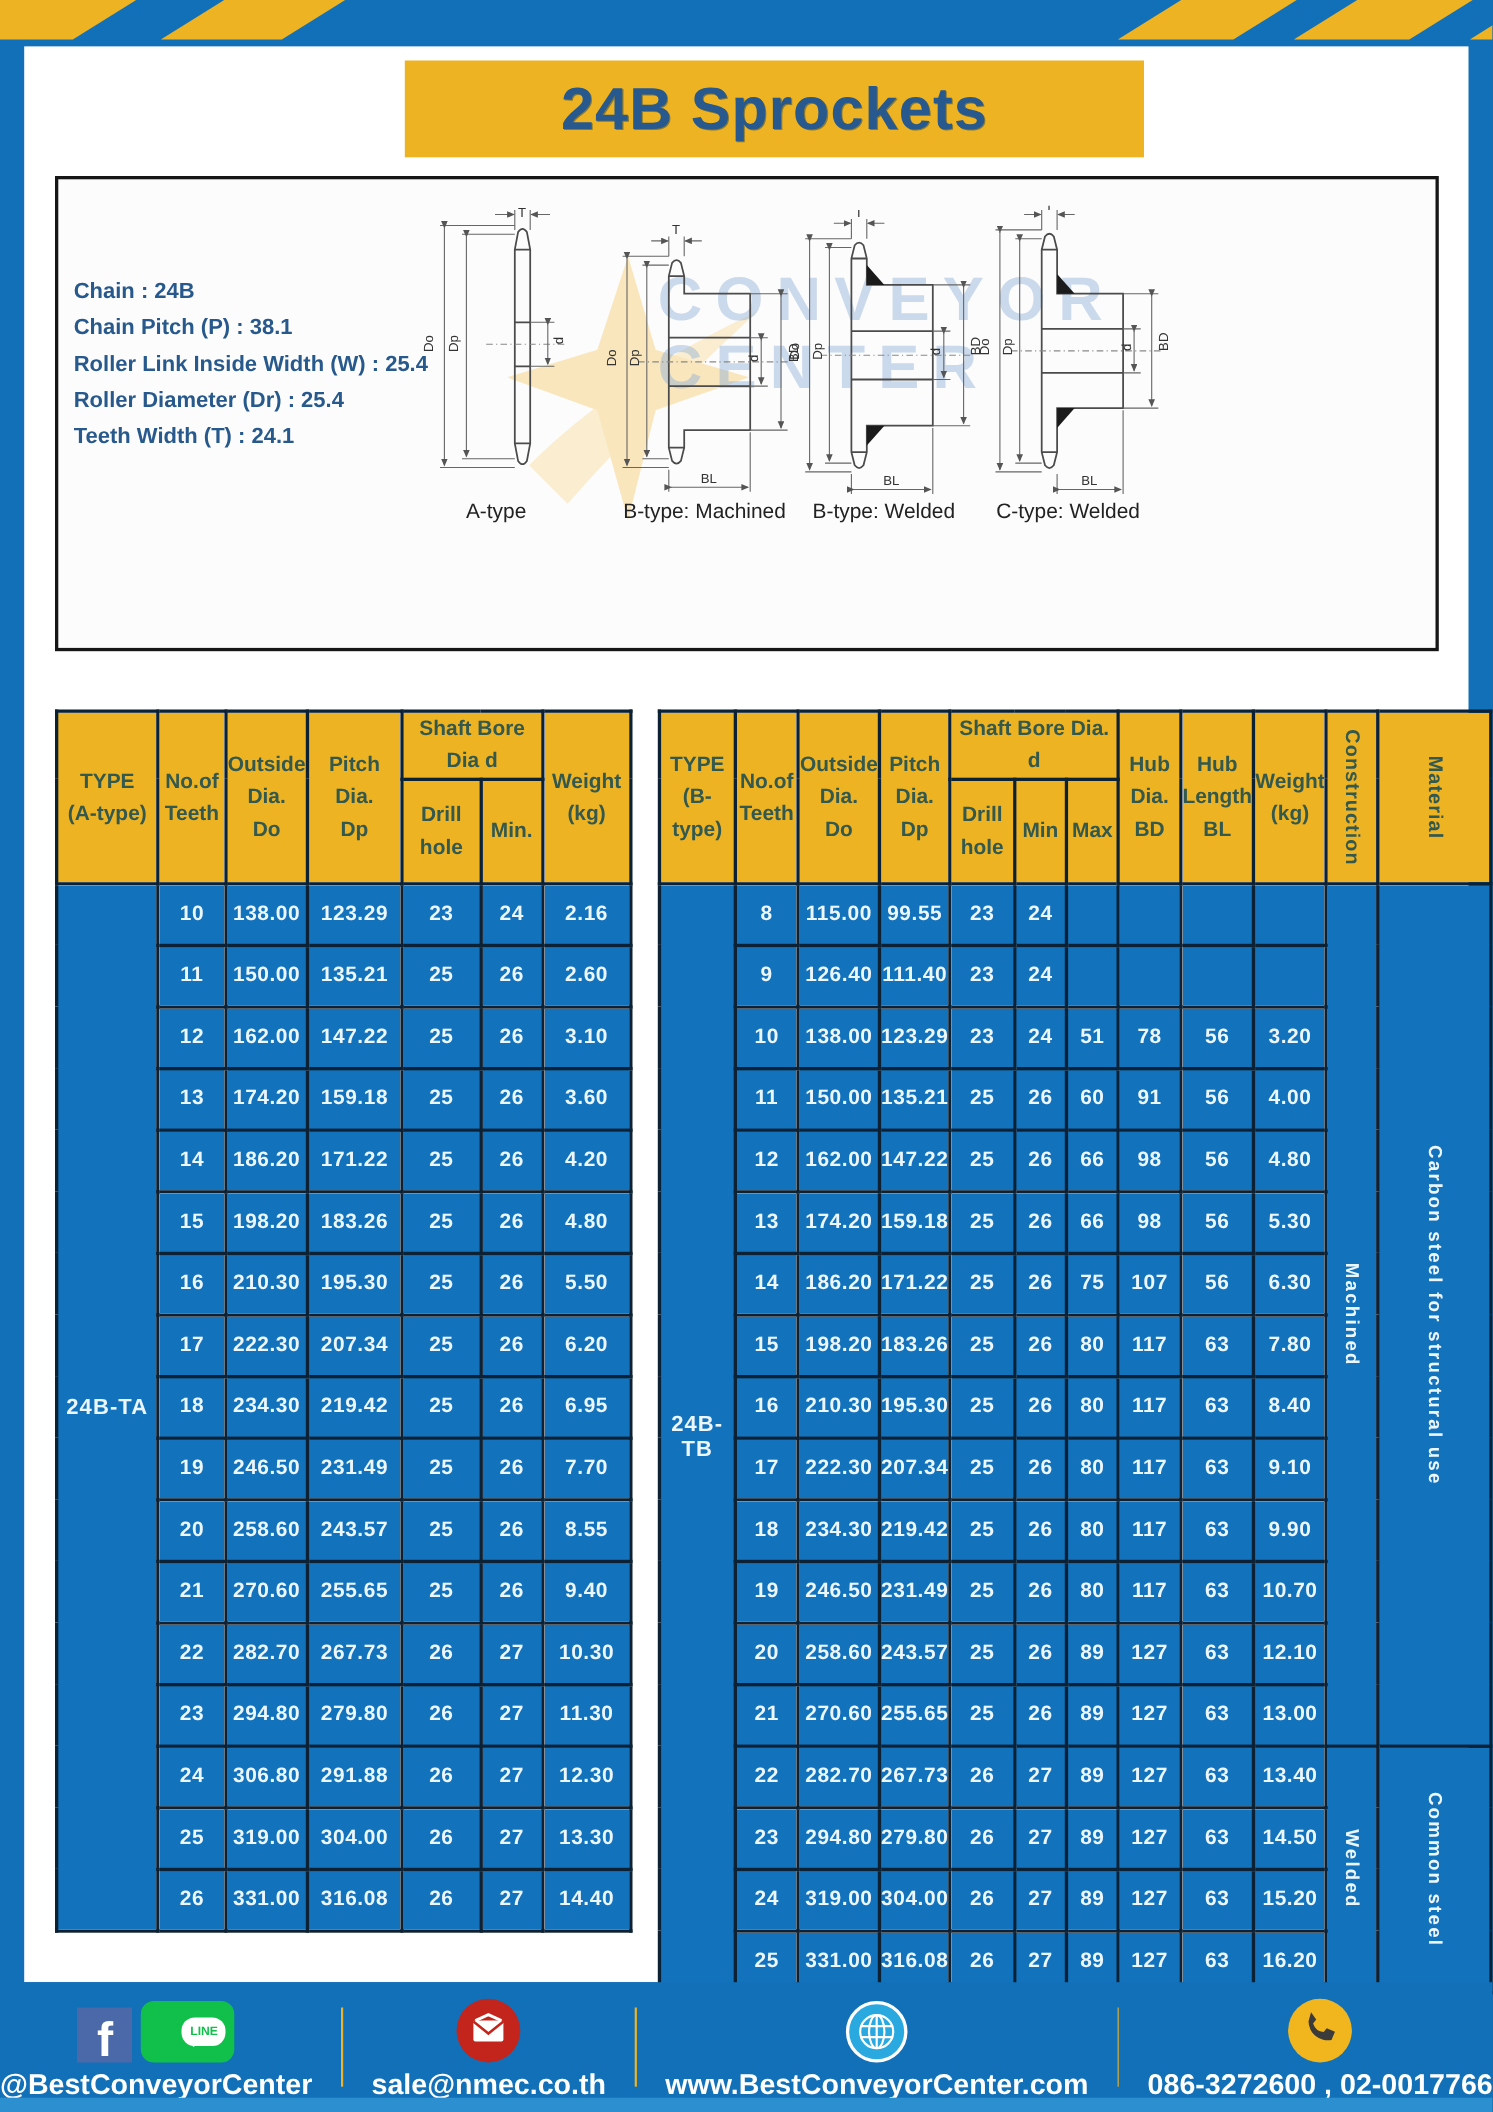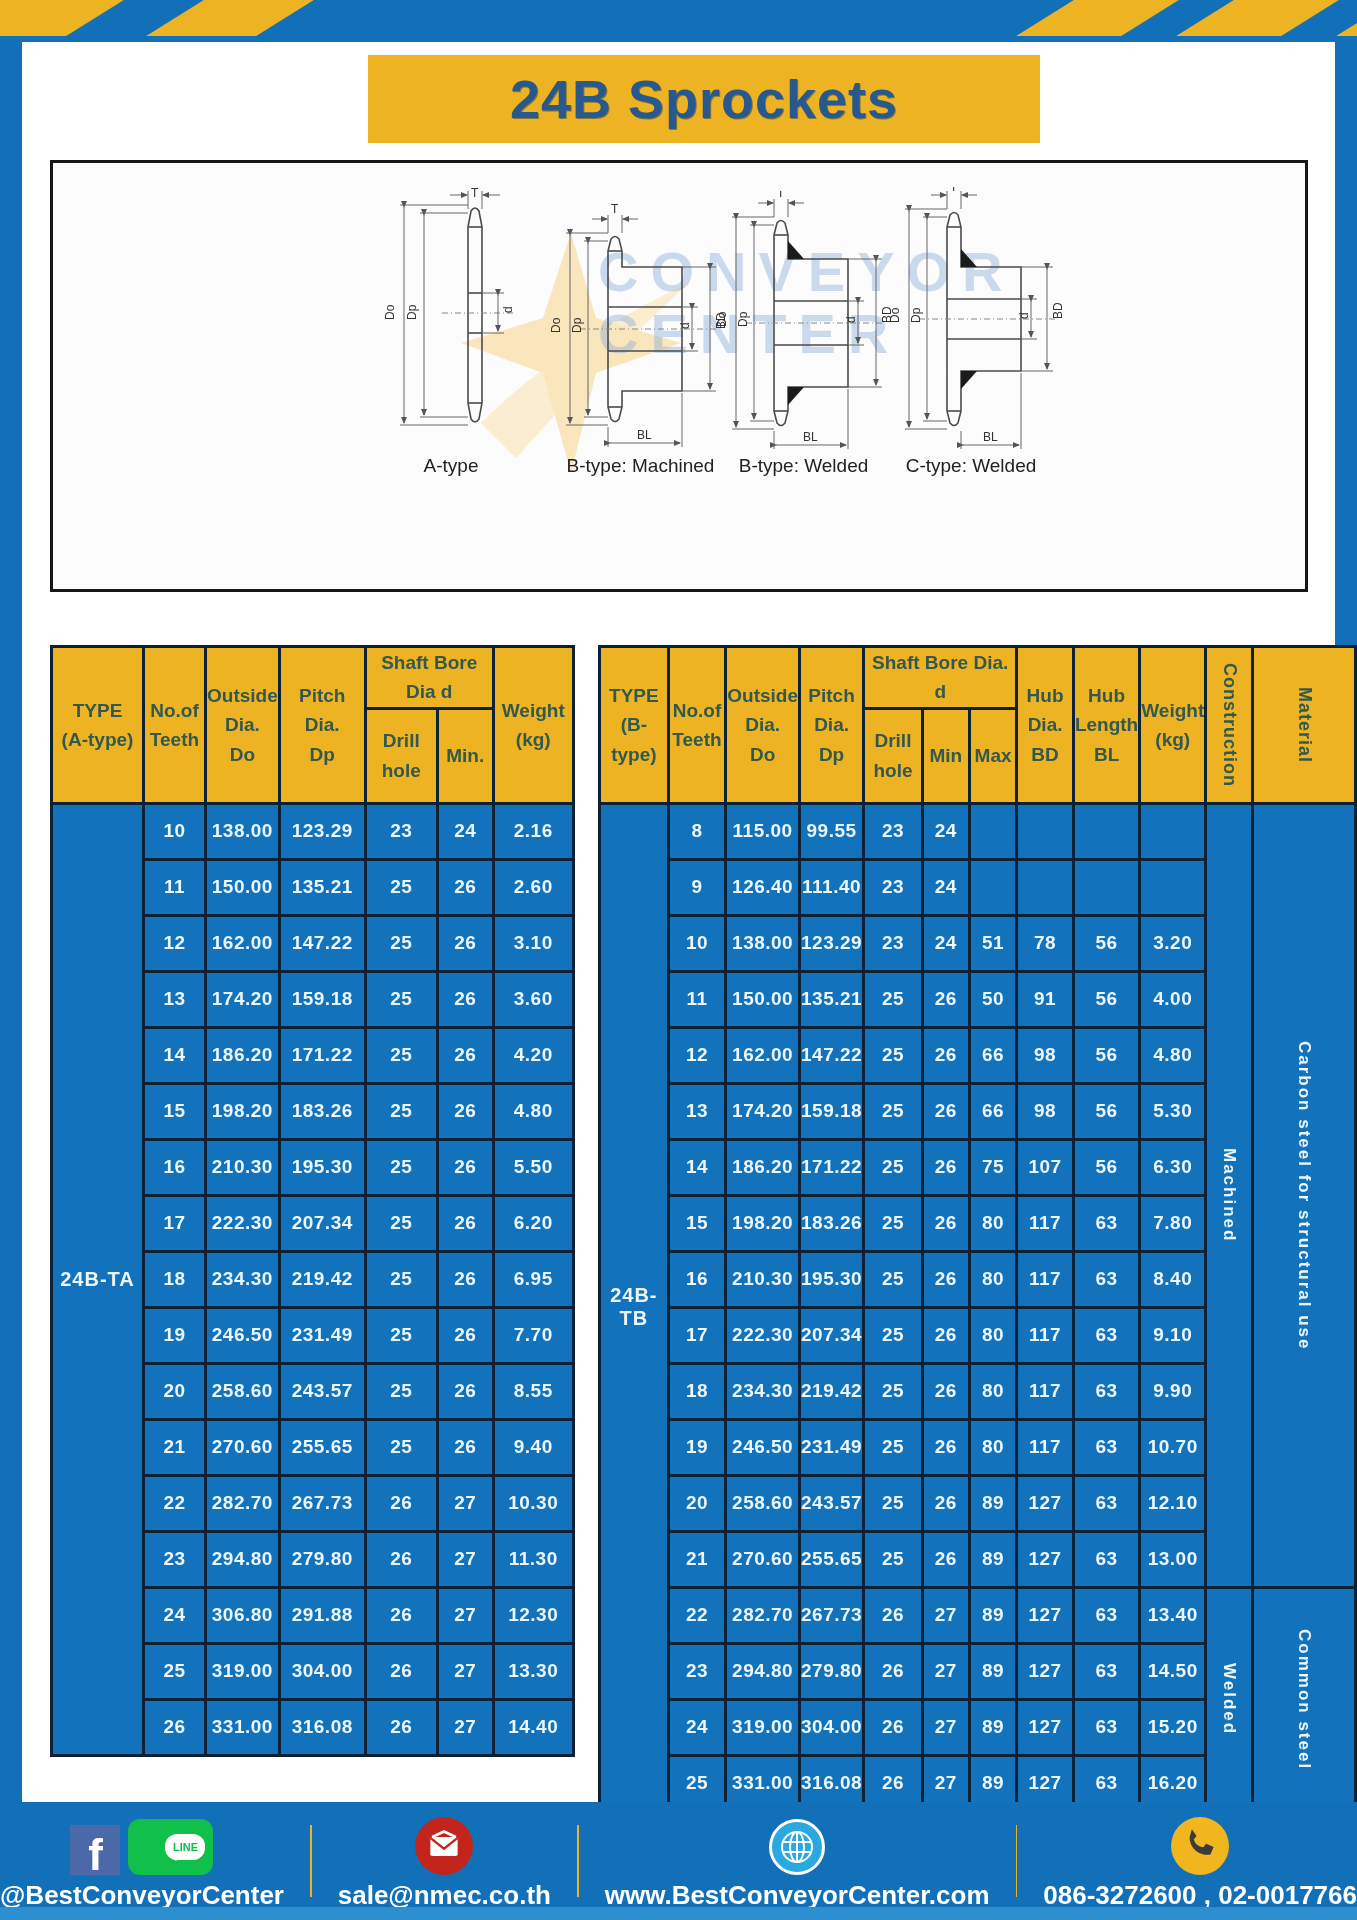--- a/index.html
+++ b/index.html
@@ -84,20 +84,27 @@
         <polygon points="150,10 175,95 260,120 175,150 150,250 122,150 40,120 122,95" fill="#f3ba3c"></polygon>
         <path d="M60,200 Q140,120 268,60 Q170,150 95,235 Z" fill="#f3ba3c" opacity="0.7"></path>
       </svg>
     </div>
 
     <div class="watermark">
       <div>CONVEYOR</div>
       <div>CENTER</div>
     </div>
 
+    <div class="specs">
+      <div>Chain : 24B</div>
+      <div>Chain Pitch (P) : 38.1</div>
+      <div>Roller Link Inside Width (W) : 25.4</div>
+      <div>Roller Diameter (Dr) : 25.4</div>
+      <div>Teeth Width (T) : 24.1</div>
+    </div>
 
     <div class="drawing" style="left:323px;top:22px;">
       <svg width="150" height="262" viewBox="0 0 150 262">
         <defs>
             <marker id="arA" markerWidth="8" markerHeight="8" refX="6" refY="3" orient="auto" markerUnits="userSpaceOnUse">
               <path d="M0,0 L7,3 L0,6 Z" fill="#555"></path>
             </marker>
           </defs>
         <path class="ln" d="M92,42 L95,26 Q99,20 103,26 L106,42 L106,218 L103,234 Q99,240 95,234 L92,218 Z"></path>
         <line class="ln" x1="92" y1="42" x2="106" y2="42"></line>
@@ -550,21 +557,21 @@
             <td>78</td>
             <td>56</td>
             <td>3.20</td>
           </tr>
           <tr>
             <td>11</td>
             <td>150.00</td>
             <td>135.21</td>
             <td>25</td>
             <td>26</td>
-            <td>50</td>
+            <td>60</td>
             <td>91</td>
             <td>56</td>
             <td>4.00</td>
           </tr>
           <tr>
             <td>12</td>
             <td>162.00</td>
             <td>147.22</td>
             <td>25</td>
             <td>26</td>

